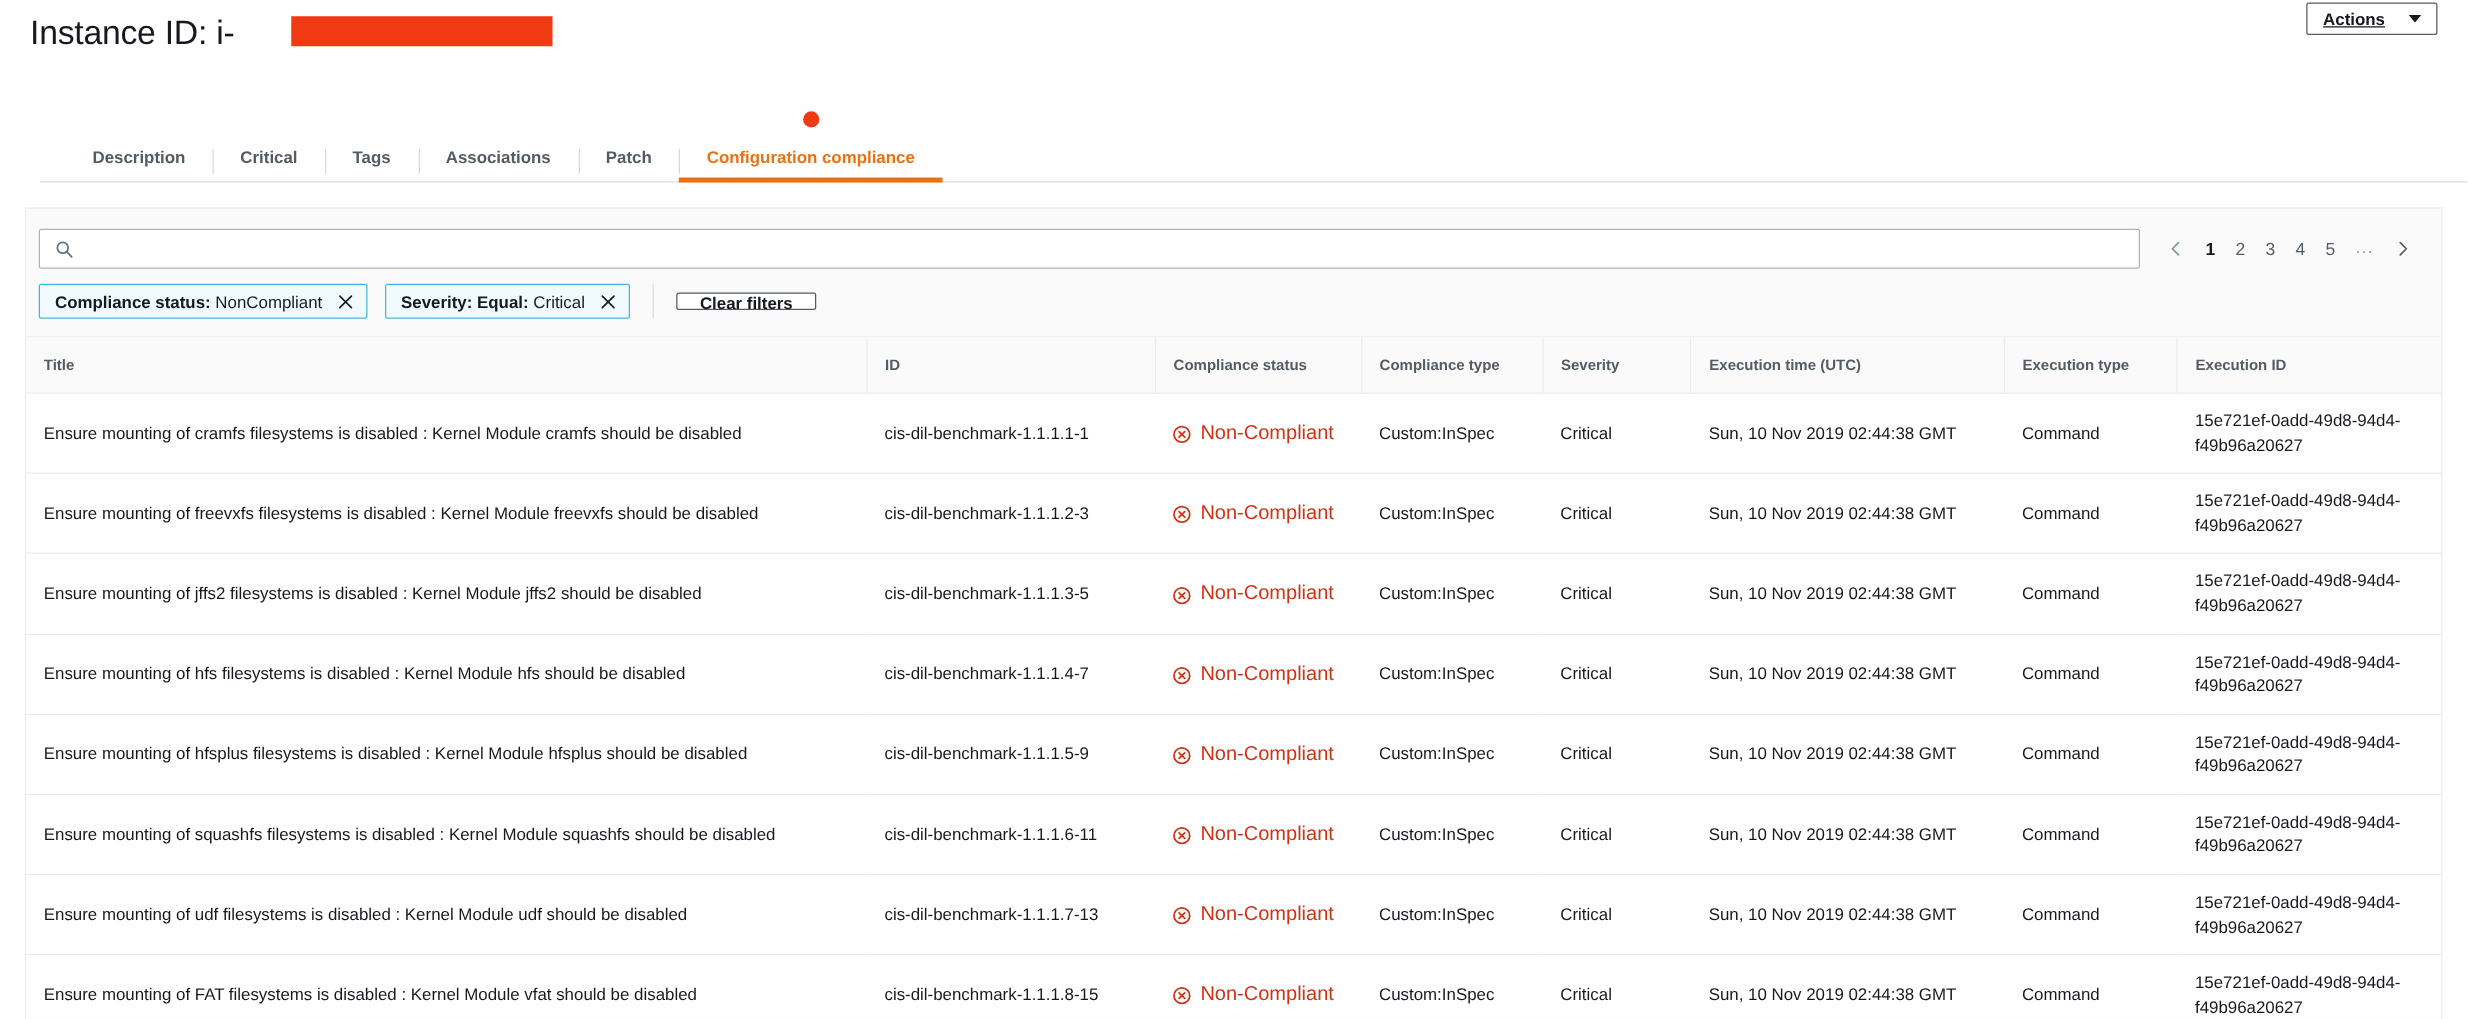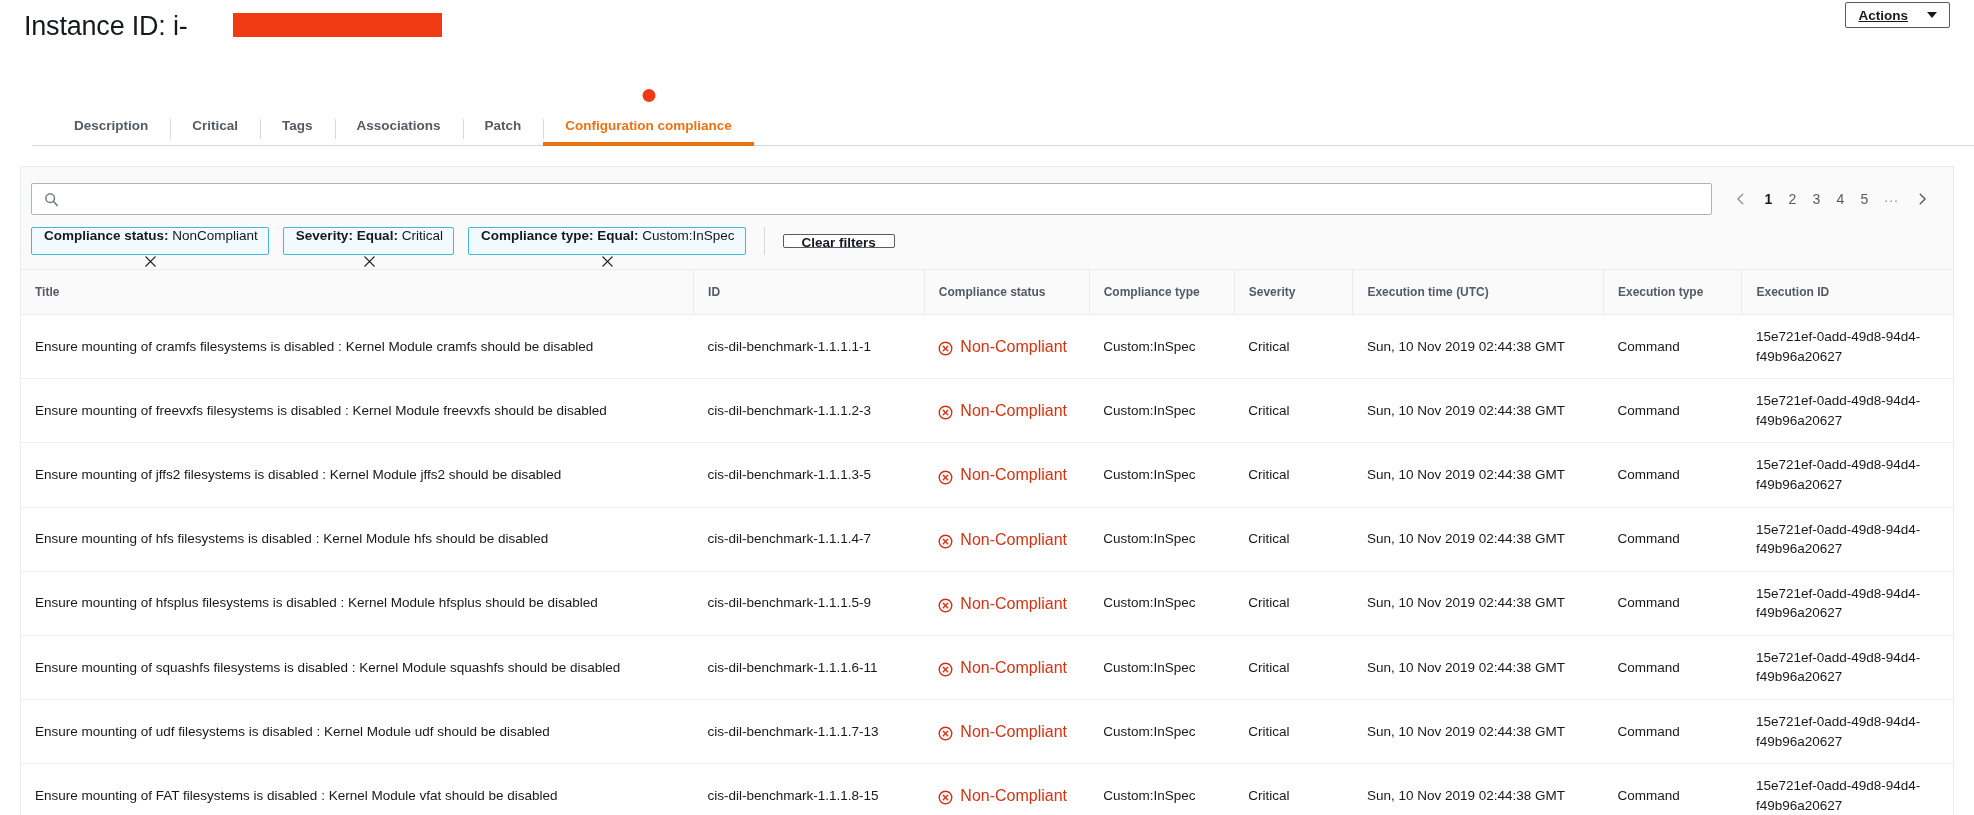--- a/index.html
+++ b/index.html
@@ -200,21 +200,20 @@
     gap: 12px;
     height: 28px;
     padding: 0 10px 0 12px;
     background: #f1faff;
     border: 1px solid #44b9d6;
     border-radius: 2px;
     font-size: 13.5px;
     color: #16191f;
     white-space: nowrap;
     cursor: default;
-    flex-direction: column;
   }
   .chip b { font-weight: bold; }
   .chip-x {
     width: 13px; height: 13px;
     cursor: pointer;
     flex: 0 0 auto;
   }
   .chip-divider {
     width: 1px;
     height: 28px;
@@ -371,30 +370,20 @@
       <span><b>Severity: Equal:</b>
       <span>Critical</span></span>
       <span class="chip-x">
         <svg viewBox="0 0 14 14" width="13" height="13" stroke="#16191f" stroke-width="1.4" stroke-linecap="round">
           <line x1="2" y1="2" x2="12" y2="12"></line>
             <line x1="12" y1="2" x2="2" y2="12"></line>
         </svg>
       </span>
     </div>
 
-    <div class="chip">
-      <span><b>Compliance type: Equal:</b>
-      <span>Custom:InSpec</span></span>
-      <span class="chip-x">
-        <svg viewBox="0 0 14 14" width="13" height="13" stroke="#16191f" stroke-width="1.4" stroke-linecap="round">
-          <line x1="2" y1="2" x2="12" y2="12"></line>
-            <line x1="12" y1="2" x2="2" y2="12"></line>
-        </svg>
-      </span>
-    </div>
 
     <div class="chip-divider"></div>
 
     <button class="clear-filters">Clear filters</button>
   </div>
 
   <div class="table-wrap">
     <table>
       <colgroup>
         <col class="col-title">

